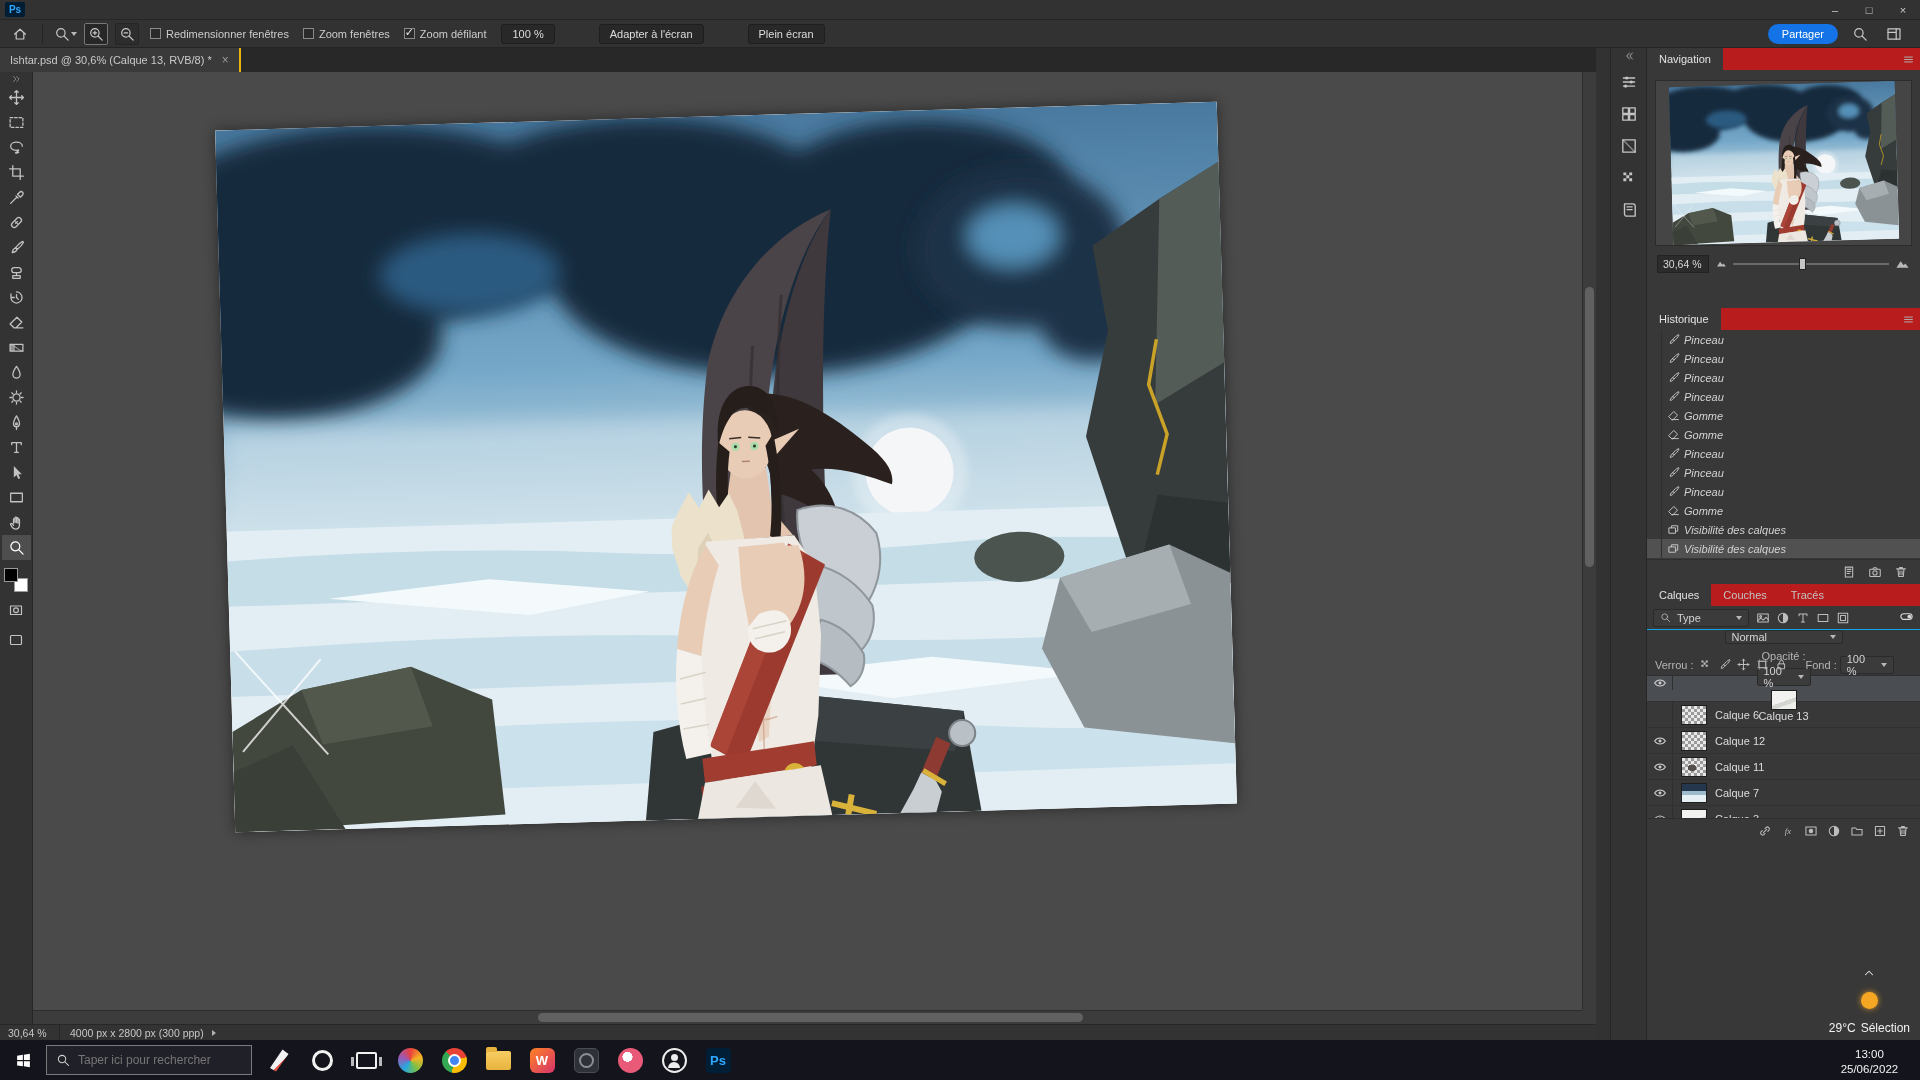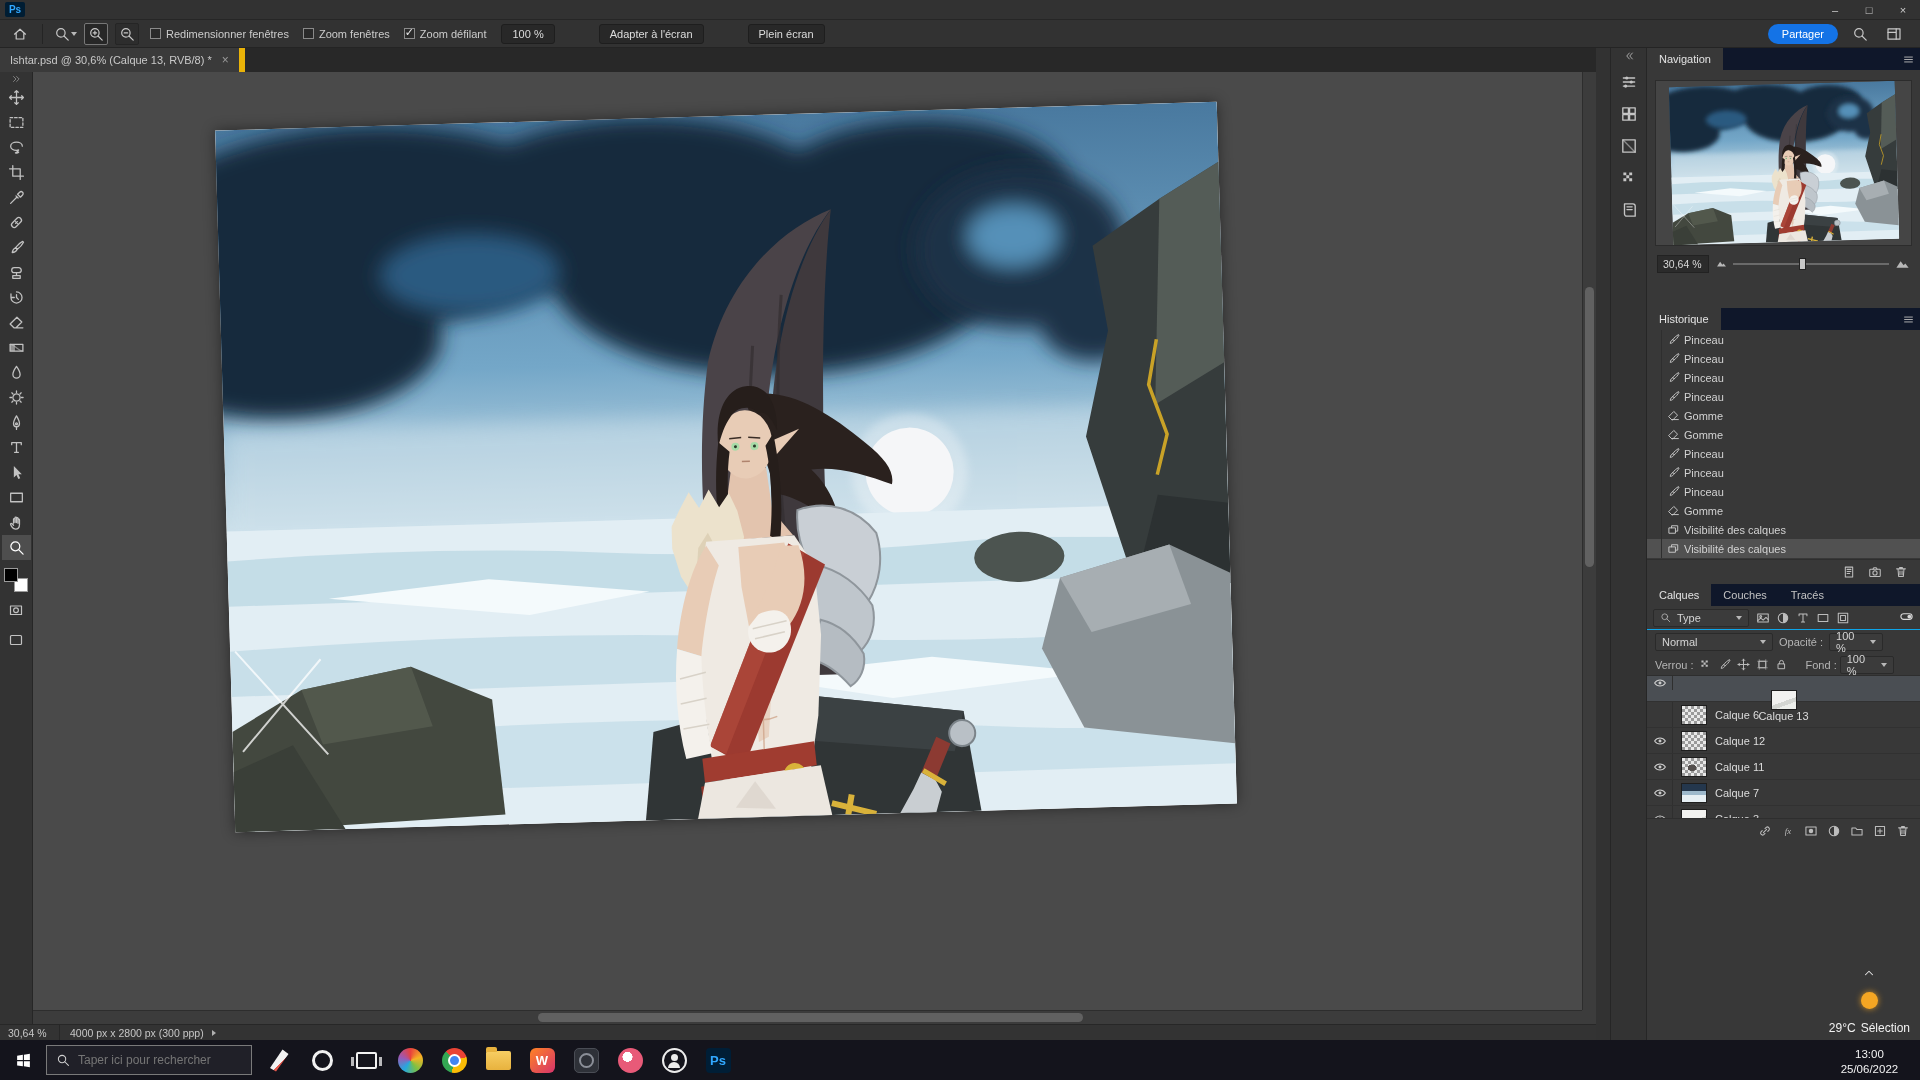--- a/index.html
+++ b/index.html
@@ -23,21 +23,21 @@
   .caret { width:0; height:0; border-left:3.5px solid transparent; border-right:3.5px solid transparent; border-top:4px solid #b8b8b8; display:inline-block; }
   .opt-check { display:flex; align-items:center; gap:5px; font-size:11px; color:#cccccc; }
   .checkbox { width:11px; height:11px; border:1px solid #8a8a8a; background:#2a2a2a; position:relative; }
   .checkbox.checked::after { content:"✓"; position:absolute; top:-3px; left:0; font-size:11px; color:#eaeaea; }
   .opt-btn { background:#282828; border:1px solid #1e1e1e; border-radius:3px; padding:3px 10px; font-size:11px; color:#dddddd;margin-left:37px; }
   .opt-right { margin-left:auto; display:flex; align-items:center; gap:10px; padding-right:6px; }
   .share-btn { background:#1473e6; color:#fff; border:none; border-radius:11px; padding:4px 14px; font-size:11px; }
 
   
   .tabbar { position:absolute; top:48px; left:0; width:1596px; height:24px; background:#282828; display:flex; align-items:stretch; z-index:20; }
-  .doc-tab { background:#3a3a3a; display:flex; align-items:center; gap:10px; padding:0 10px; font-size:11px; color:#c9c9c9; border-right:6px solid #eab308; }
+  .doc-tab { background:#3a3a3a; display:flex; align-items:center; gap:10px; padding:0 10px; font-size:11px; color:#c9c9c9; border-right:2px solid #eab308; }
   .tab-close { color:#9a9a9a; font-size:12px; }
 
   
   .toolbar { position:absolute; top:72px; left:0; width:33px; bottom:56px; background:#333333; border-right:1px solid #262626; display:flex; flex-direction:column; align-items:center; padding-top:1px; z-index:20; }
   .toolbar-more { color:#9a9a9a; height:12px; display:flex; align-items:center; }
   .toolbar-more svg { width:10px; height:10px; }
   .tool { width:29px; height:25px; display:flex; align-items:center; justify-content:center; color:#c2c2c2; background:none; border:none; }
   .tool svg { width:17px; height:17px; }
   .tool.active { background:#4e4e4e; color:#ffffff; }
   .swatches { position:relative; width:24px; height:24px; margin-top:8px; }
@@ -63,21 +63,21 @@
   .status-caret { width:0; height:0; border-top:3.5px solid transparent; border-bottom:3.5px solid transparent; border-left:4px solid #b0b0b0; }
 
   
   .panel-strip { position:absolute; top:48px; left:1610px; width:36px; bottom:40px; background:#333333; border-left:1px solid #262626; display:flex; flex-direction:column; align-items:center; padding-top:2px; gap:4px; z-index:20; }
   .rail-collapse { color:#b5b5b5; height:14px; }
   .rail-collapse svg { width:12px; height:12px; }
   .rail-btn { width:28px; height:28px; display:flex; align-items:center; justify-content:center; color:#c5c5c5; background:none; border:none; }
   .rail-btn svg { width:18px; height:18px; }
 
   .panels { position:absolute; top:48px; left:1646px; width:274px; bottom:40px; background:#383838; border-left:1px solid #262626; font-size:11px; z-index:20; }
-  .panel-tabs { height:22px; background:#0f172a; display:flex; align-items:stretch; }
+  .panel-tabs { height:22px; background:#b91c1c; display:flex; align-items:stretch; }
   .panel-tab { display:flex; align-items:center; padding:0 12px; color:#c3c3c3; }
   .panel-tab.active { background:#383838; color:#e2e2e2; }
   .panel-menu { margin-left:auto; width:24px; display:flex; align-items:center; justify-content:center; color:#b0b0b0; }
   .panel-menu svg { width:13px; height:13px; }
 
   .nav-panel { height:260px; }
   .nav-preview { position:relative; margin:10px 8px 6px 8px; height:166px; background:#454545; overflow:hidden; border:1px solid #2c2c2c; }
   .nav-art-svg { position:absolute; left:50%; top:50%; width:226px; height:158px; margin-left:-113px; margin-top:-79px; transform:rotate(-1.65deg); }
   .nav-zoom-row { display:flex; align-items:center; gap:7px; padding:0 10px; height:24px; }
   .nav-zoom-field { background:#2b2b2b; border:1px solid #222; padding:2px 5px; min-width:52px; font-size:10.5px; color:#d8d8d8; }
@@ -87,35 +87,35 @@
   .slider-track { flex:1; position:relative; height:2px; background:#6a6a6a; }
   .slider-thumb { position:absolute; left:42%; top:-5px; width:7px; height:12px; background:#c7c7c7; border:1px solid #222; }
 
   .history-panel { height:276px; }
   .hlist { height:229px; overflow:hidden; position:relative; }
   .hrow { display:flex; align-items:center; height:19px; }
   .hrow.selected { background:#515151; }
   .hsrc { width:15px; align-self:stretch; border-right:1px solid #2e2e2e; }
   .hicon { width:22px; display:flex; align-items:center; justify-content:center; color:#c5c5c5; }
   .hicon svg { width:13px; height:13px; }
-  .hlabel { color:#d2d2d2; }
+  .hlabel { color:#d2d2d2;font-style:italic; }
   .hactions { height:24px; border-top:1px solid #2e2e2e; display:flex; align-items:center; justify-content:flex-end; gap:12px; padding:0 12px; }
   .pact { color:#bdbdbd; background:none; border:none; display:flex; align-items:center; }
   .pact svg { width:14px; height:14px; }
 
   .layers-panel { position:relative; }
   .lfilter-row { height:24px; display:flex; align-items:center; gap:4px; padding:0 6px; border-bottom:1px solid #0ea5e9; }
   .lfilter-select { display:flex; align-items:center; gap:6px; background:#3b3b3b; border:1px solid #2a2a2a; border-radius:2px; height:18px; padding:0 6px; min-width:96px; color:#d5d5d5; }
   .lfilter-select svg { width:11px; height:11px; color:#b5b5b5; }
   .lfilter-select .caret { margin-left:auto; }
   .filter-ico { width:20px; height:18px; display:flex; align-items:center; justify-content:center; color:#bdbdbd; background:none; border:none; }
   .filter-ico svg { width:14px; height:14px; }
   .filter-switch { margin-left:auto; color:#d8d8d8; }
   .filter-switch svg { width:15px; height:15px; }
-  .lblend-row { height:24px; display:flex; align-items:center; gap:6px; padding:0 8px; }
+  .lblend-row { height:24px; display:flex; align-items:center; gap:6px; padding:0 8px;flex-direction:column; }
   .ps-select { display:flex; align-items:center; gap:6px; background:#3b3b3b; border:1px solid #2a2a2a; border-radius:2px; height:18px; padding:0 6px; color:#d5d5d5; }
   .ps-select .caret { margin-left:auto; }
   .sel-blend { width:118px; }
   .sel-small { width:54px; }
   .dim-label { color:#b5b5b5; }
   .llock-row { height:22px; display:flex; align-items:center; gap:3px; padding:0 8px; border-bottom:1px solid #2e2e2e; }
   .lock-ico { width:18px; height:17px; display:flex; align-items:center; justify-content:center; color:#bdbdbd; background:none; border:none; }
   .lock-ico svg { width:13px; height:13px; }
   .llist { height:142px; overflow:hidden; }
   .lrow { display:flex; align-items:center; height:26px; border-bottom:1px solid #313131; }

